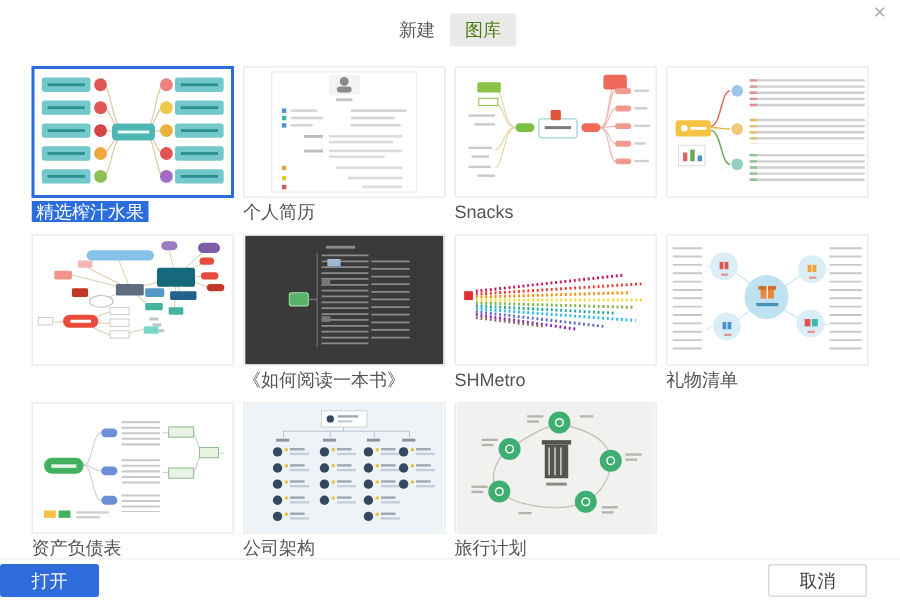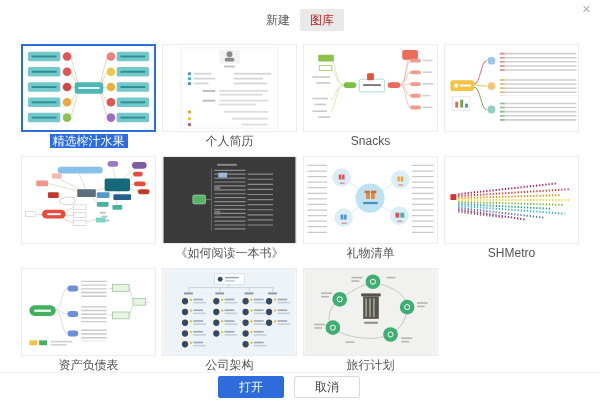--- a/index.html
+++ b/index.html
@@ -1,28 +1,28 @@
 <!DOCTYPE html>
 <html><head>
 <meta charset="utf-8">
 <style>
   html,body{margin:0;padding:0;}
   body{width:600px;height:401px;background:#fff;font-family:"Liberation Sans",sans-serif;position:relative;overflow:hidden;}
   .tabs{position:absolute;top:9px;left:0;right:0;display:flex;justify-content:center;font-size:12px;color:#595959;}
   .tab{padding:4px 10px;border-radius:2px;cursor:pointer;line-height:14px;}
-  .tab.active{background:#e9e9e9;color:#b91c1c;}
+  .tab.active{background:#e9e9e9;color:#4d7c0f;}
   .close{position:absolute;top:3px;right:9px;color:#aeaeae;font-size:11px;line-height:12px;cursor:pointer;}
   .grid{position:absolute;top:44px;left:21px;width:558px;display:grid;grid-template-columns:repeat(4,135px);column-gap:6px;row-gap:8px;}
   .card{width:135px;cursor:pointer;}
   .thumb{width:135px;height:88px;border:1px solid #ececec;box-sizing:border-box;background:#fff;overflow:hidden;}
   .thumb svg{width:100%;height:100%;display:block;}
   .card.selected .thumb{border:2px solid #2b6cdf;}
-  .label{margin-top:2px;height:14px;line-height:14px;text-align:center;font-size:12px;color:#545454;white-space:nowrap;overflow:hidden;}
+  .label{margin-top:2px;height:14px;line-height:14px;text-align:left;font-size:12px;color:#545454;white-space:nowrap;overflow:hidden;}
   .card.selected .label span{background:#2b6cdf;color:#fff;padding:1px 3px;}
-  .footer{position:absolute;left:0;right:0;bottom:0;height:29px;border-top:1px solid #f0f0f0;display:flex;justify-content:center;align-items:center;gap:10px;padding-right:22px;box-sizing:border-box;}
+  .footer{position:absolute;left:0;right:0;bottom:0;height:29px;border-top:1px solid #f0f0f0;display:flex;justify-content:space-between;align-items:center;gap:10px;padding-right:22px;box-sizing:border-box;}
   .btn{min-width:66px;height:22px;font-size:12px;border-radius:2px;border:1px solid #d9d9d9;background:#fff;color:#404040;cursor:pointer;font-family:"Liberation Sans",sans-serif;}
   .btn.primary{background:#2f6cdb;border-color:#2f6cdb;color:#fff;}
 </style>
 </head>
 <body>
 
 <div class="tabs">
   <span class="tab">新建</span>
   <span class="tab active">图库</span>
 </div>
@@ -271,20 +271,41 @@
         <rect x="52" y="30" width="6" height="4" fill="#777"></rect>
           <rect x="52" y="55" width="6" height="4" fill="#777"></rect>
       </svg>
     </div>
     <div class="label"><span>《如何阅读一本书》</span></div>
   </div>
 
   <div class="card">
     <div class="thumb">
       <svg viewBox="0 0 135 88">
+        <rect x="5" y="38" width="6" height="6" fill="#e03030"></rect>
+        <g fill="none" stroke-width="2" stroke-dasharray="1.3 1.9">
+          <path d="M13 38L114 27" stroke="#c2185b"></path>
+          <path d="M13 40L126 33" stroke="#e53935"></path>
+          <path d="M13 42L118 39" stroke="#fb8c00"></path>
+          <path d="M13 44L128 44" stroke="#fdd835"></path>
+          <path d="M13 46L120 49" stroke="#7cb342"></path>
+          <path d="M13 48L108 53" stroke="#26a69a"></path>
+          <path d="M13 50L122 58" stroke="#29b6f6"></path>
+          <path d="M13 52L100 62" stroke="#5c6bc0"></path>
+          <path d="M13 54L82 64" stroke="#8e24aa"></path>
+          <path d="M13 56L60 62" stroke="#8d6e63"></path>
+        </g>
+      </svg>
+    </div>
+    <div class="label"><span>SHMetro</span></div>
+  </div>
+
+  <div class="card">
+    <div class="thumb">
+      <svg viewBox="0 0 135 88">
         <g stroke="#d5e9f4" fill="none" stroke-width="1">
           <path d="M56 33C50 28 46 26 44 24"></path>
             <path d="M79 35C85 31 89 28 92 26"></path>
             <path d="M56 51C50 55 47 58 45 60"></path>
             <path d="M78 50C84 54 88 56 91 58"></path>
         </g>
         <g stroke="#e2e2e2" stroke-width="0.7">
           <line x1="29" y1="22" x2="26" y2="20"></line>
             <line x1="29" y1="62" x2="26" y2="64"></line>
             <line x1="107" y1="24" x2="110" y2="22"></line>
@@ -315,41 +336,20 @@
           <rect x="98" y="57" width="4" height="5" fill="#3cb8b2"></rect>
         <g fill="#e89090">
             <rect x="36" y="26" width="5" height="1.5"></rect>
             <rect x="96" y="28" width="5" height="1.5"></rect>
             <rect x="38" y="67" width="5" height="1.5"></rect>
             <rect x="95" y="65" width="5" height="1.5"></rect>
           </g>
       </svg>
     </div>
     <div class="label"><span>礼物清单</span></div>
-  </div>
-
-  <div class="card">
-    <div class="thumb">
-      <svg viewBox="0 0 135 88">
-        <rect x="5" y="38" width="6" height="6" fill="#e03030"></rect>
-        <g fill="none" stroke-width="2" stroke-dasharray="1.3 1.9">
-          <path d="M13 38L114 27" stroke="#c2185b"></path>
-          <path d="M13 40L126 33" stroke="#e53935"></path>
-          <path d="M13 42L118 39" stroke="#fb8c00"></path>
-          <path d="M13 44L128 44" stroke="#fdd835"></path>
-          <path d="M13 46L120 49" stroke="#7cb342"></path>
-          <path d="M13 48L108 53" stroke="#26a69a"></path>
-          <path d="M13 50L122 58" stroke="#29b6f6"></path>
-          <path d="M13 52L100 62" stroke="#5c6bc0"></path>
-          <path d="M13 54L82 64" stroke="#8e24aa"></path>
-          <path d="M13 56L60 62" stroke="#8d6e63"></path>
-        </g>
-      </svg>
-    </div>
-    <div class="label"><span>SHMetro</span></div>
   </div>
 
   <div class="card">
     <div class="thumb">
       <svg viewBox="0 0 135 88">
         <g stroke="#cccccc" fill="none" stroke-width="0.7">
           <path d="M34 42C40 42 40 20 46 20"></path>
             <path d="M34 42C40 42 40 46 46 46"></path>
             <path d="M34 42C40 42 40 66 46 66"></path>
           <path d="M88 20L92 20M88 47L92 47M109 19L113 31M109 48L113 37M126 34L130 34"></path>

